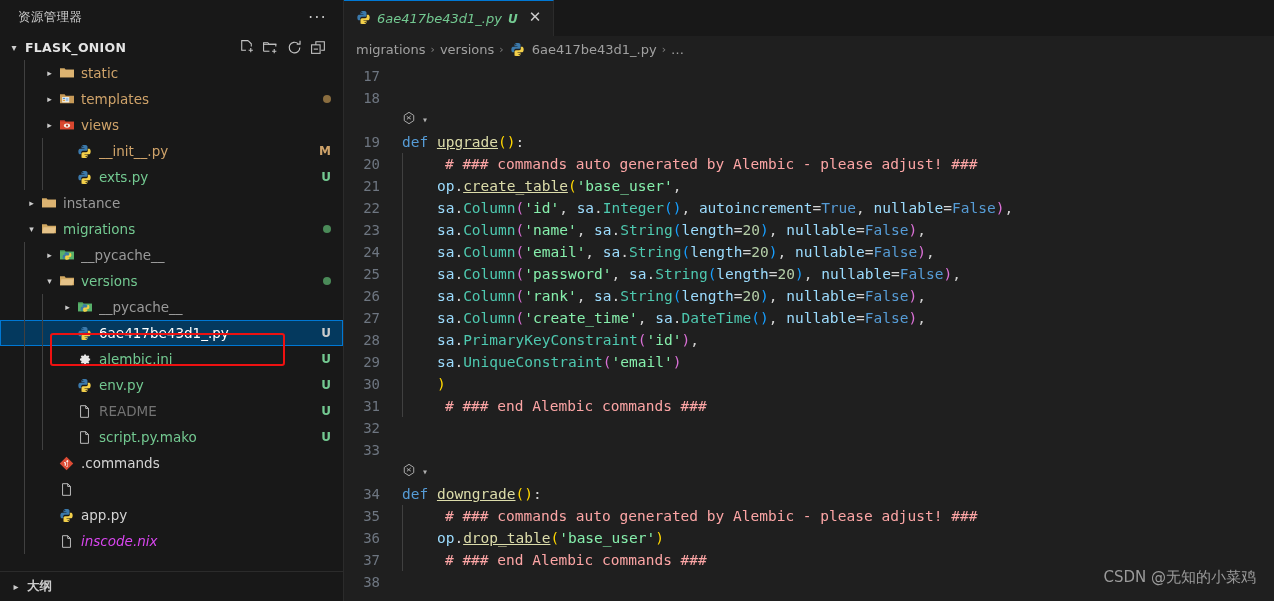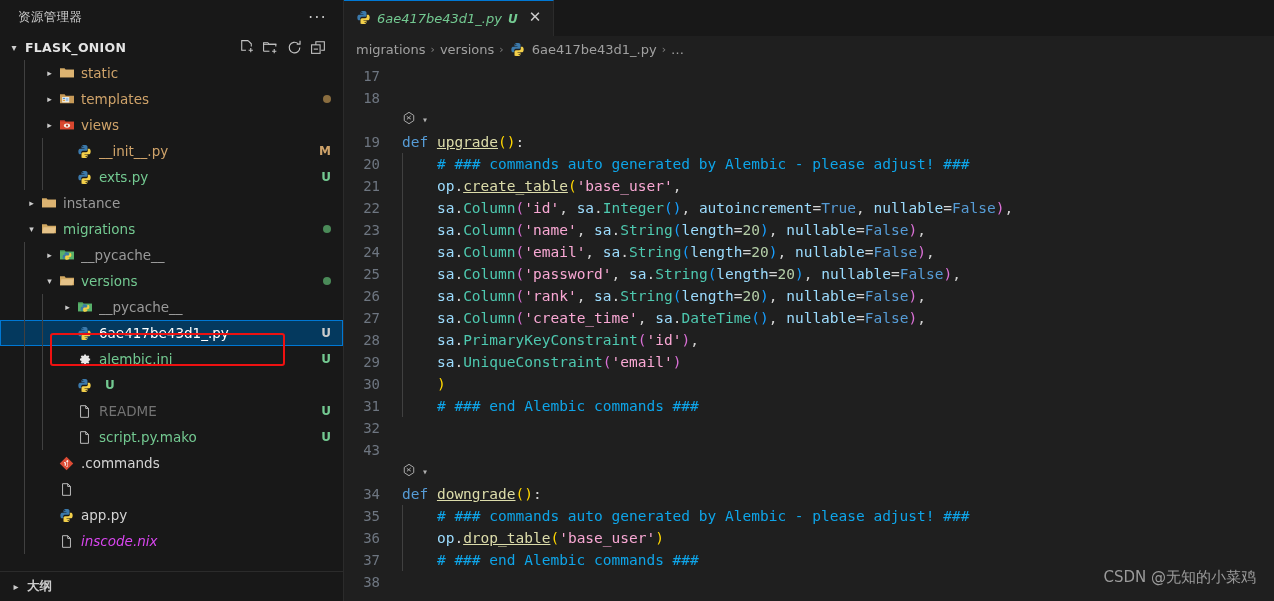--- a/index.html
+++ b/index.html
@@ -125,23 +125,23 @@
     height:22px; vertical-align:top; position:absolute; left:10px; top:0;
   }
   .lens-row { height:22px; display:flex; align-items:center; }
   .lens-ico { margin-left:58px; display:flex; align-items:center; gap:6px; }
 
   
   .t-kw  { color:#569cd6; }
   .t-fn  { color:#dcdcaa;text-decoration:underline; }
   .t-var { color:#9cdcfe; }
   .t-cls { color:#4ec9b0; }
-  .t-str { color:#f9a8d4; }
+  .t-str { color:#86efac; }
   .t-num { color:#b5cea8; }
-  .t-com { color:#0ea5e9; }
+  .t-com { color:#fca5a5;padding-left:8px; }
   .t-op  { color:#d4d4d4; }
   .t-p1  { color:#ffd700; }
   .t-p2  { color:#da70d6; }
   .t-p3  { color:#179fff; }
   .t-const { color:#569cd6; }
 
   
   #watermark {
     position:absolute; right:18px; bottom:14px;
     font-size:15px; color:#9b9b9b; z-index:30;
@@ -351,20 +351,21 @@
         <div class="row i3">
           <div class="guide" style="left: 24px;"></div>
           <div class="guide" style="left: 42px;"></div>
           <div class="chev blank">&nbsp;</div>
           <span class="ico">
             <svg width="15" height="15" viewBox="0 0 16 16">
               <path d="M7.9 1c-1.7 0-3.1.5-3.1 1.9v1.6h3.2v.5H3.5S1.4 4.7 1.4 8s1.9 3 1.9 3h1.2V9.2s-.1-1.9 1.8-1.9h3.1s1.8 0 1.8-1.7V2.9S11.5 1 7.9 1zM6.2 2.1a.63.63 0 1 1 0 1.26.63.63 0 0 1 0-1.26z" fill="#3b79ab"></path>
               <path d="M8.1 15c1.7 0 3.1-.5 3.1-1.9v-1.6H8v-.5h4.5s2.1.3 2.1-3-1.9-3-1.9-3h-1.2v1.8s.1 1.9-1.8 1.9H6.6s-1.8 0-1.8 1.7v3.7S4.5 15 8.1 15zm1.7-1.1a.63.63 0 1 1 0-1.26.63.63 0 0 1 0 1.26z" fill="#f3d04a"></path>
             </svg>
           </span>
+          <div class="lbl" style="color: rgb(115, 201, 145);">env.py</div>
           <div class="badge" style="color: rgb(115, 201, 145);">U</div>
         </div>
         <div class="row i3">
           <div class="guide" style="left: 24px;"></div>
           <div class="guide" style="left: 42px;"></div>
           <div class="chev blank">&nbsp;</div>
           <span class="ico">
             <svg width="15" height="15" viewBox="0 0 16 16" fill="none" stroke="#c5c5c5" stroke-width="1">
               <path d="M9.3 1.8H3.8v12.4h8.4V4.7z"></path>
               <path d="M9.3 1.8v2.9h2.9"></path>
@@ -492,21 +493,21 @@
         <div class="cline"><div class="ln">23</div><div class="ctext"><span class="indent-guide"></span><span class="t-var">    sa</span><span class="t-op">.</span><span class="t-cls">Column</span><span class="t-p2">(</span><span class="t-str">'name'</span><span class="t-op">, </span><span class="t-var">sa</span><span class="t-op">.</span><span class="t-cls">String</span><span class="t-p3">(</span><span class="t-var">length</span><span class="t-op">=</span><span class="t-num">20</span><span class="t-p3">)</span><span class="t-op">, </span><span class="t-var">nullable</span><span class="t-op">=</span><span class="t-const">False</span><span class="t-p2">)</span><span class="t-op">,</span></div></div>
         <div class="cline"><div class="ln">24</div><div class="ctext"><span class="indent-guide"></span><span class="t-var">    sa</span><span class="t-op">.</span><span class="t-cls">Column</span><span class="t-p2">(</span><span class="t-str">'email'</span><span class="t-op">, </span><span class="t-var">sa</span><span class="t-op">.</span><span class="t-cls">String</span><span class="t-p3">(</span><span class="t-var">length</span><span class="t-op">=</span><span class="t-num">20</span><span class="t-p3">)</span><span class="t-op">, </span><span class="t-var">nullable</span><span class="t-op">=</span><span class="t-const">False</span><span class="t-p2">)</span><span class="t-op">,</span></div></div>
         <div class="cline"><div class="ln">25</div><div class="ctext"><span class="indent-guide"></span><span class="t-var">    sa</span><span class="t-op">.</span><span class="t-cls">Column</span><span class="t-p2">(</span><span class="t-str">'password'</span><span class="t-op">, </span><span class="t-var">sa</span><span class="t-op">.</span><span class="t-cls">String</span><span class="t-p3">(</span><span class="t-var">length</span><span class="t-op">=</span><span class="t-num">20</span><span class="t-p3">)</span><span class="t-op">, </span><span class="t-var">nullable</span><span class="t-op">=</span><span class="t-const">False</span><span class="t-p2">)</span><span class="t-op">,</span></div></div>
         <div class="cline"><div class="ln">26</div><div class="ctext"><span class="indent-guide"></span><span class="t-var">    sa</span><span class="t-op">.</span><span class="t-cls">Column</span><span class="t-p2">(</span><span class="t-str">'rank'</span><span class="t-op">, </span><span class="t-var">sa</span><span class="t-op">.</span><span class="t-cls">String</span><span class="t-p3">(</span><span class="t-var">length</span><span class="t-op">=</span><span class="t-num">20</span><span class="t-p3">)</span><span class="t-op">, </span><span class="t-var">nullable</span><span class="t-op">=</span><span class="t-const">False</span><span class="t-p2">)</span><span class="t-op">,</span></div></div>
         <div class="cline"><div class="ln">27</div><div class="ctext"><span class="indent-guide"></span><span class="t-var">    sa</span><span class="t-op">.</span><span class="t-cls">Column</span><span class="t-p2">(</span><span class="t-str">'create_time'</span><span class="t-op">, </span><span class="t-var">sa</span><span class="t-op">.</span><span class="t-cls">DateTime</span><span class="t-p3">(</span><span class="t-p3">)</span><span class="t-op">, </span><span class="t-var">nullable</span><span class="t-op">=</span><span class="t-const">False</span><span class="t-p2">)</span><span class="t-op">,</span></div></div>
         <div class="cline"><div class="ln">28</div><div class="ctext"><span class="indent-guide"></span><span class="t-var">    sa</span><span class="t-op">.</span><span class="t-cls">PrimaryKeyConstraint</span><span class="t-p2">(</span><span class="t-str">'id'</span><span class="t-p2">)</span><span class="t-op">,</span></div></div>
         <div class="cline"><div class="ln">29</div><div class="ctext"><span class="indent-guide"></span><span class="t-var">    sa</span><span class="t-op">.</span><span class="t-cls">UniqueConstraint</span><span class="t-p2">(</span><span class="t-str">'email'</span><span class="t-p2">)</span></div></div>
         <div class="cline"><div class="ln">30</div><div class="ctext"><span class="indent-guide"></span><span class="t-op">    </span><span class="t-p1">)</span></div></div>
         <div class="cline"><div class="ln">31</div><div class="ctext"><span class="indent-guide"></span><span class="t-com">    # ### end Alembic commands ###</span></div></div>
         <div class="cline"><div class="ln">32</div><div class="ctext">&nbsp;</div></div>
-        <div class="cline"><div class="ln">43</div><div class="ctext">&nbsp;</div></div>
+        <div class="cline"><div class="ln">33</div><div class="ctext">&nbsp;</div></div>
         <div class="lens-row">
           <div class="lens-ico">
             <span><svg width="14" height="14" viewBox="0 0 16 16" fill="none" stroke="#b0b0b0" stroke-width="1.1">
                 <path d="M8 1.5 13.4 5v6L8 14.5 2.6 11V5z"></path>
                 <path d="M5.5 6.2 10 9.2"></path>
                 <path d="M10 5.6 5.6 9.6"></path>
               </svg></span>
             <span style="color:#b0b0b0;font-size:10px;">▾</span>
           </div>
         </div>

